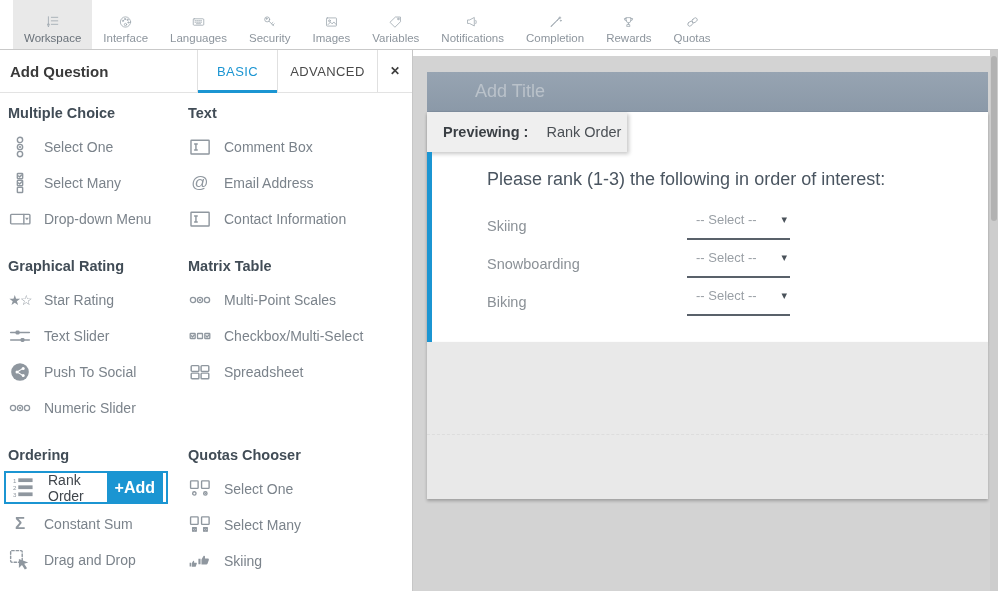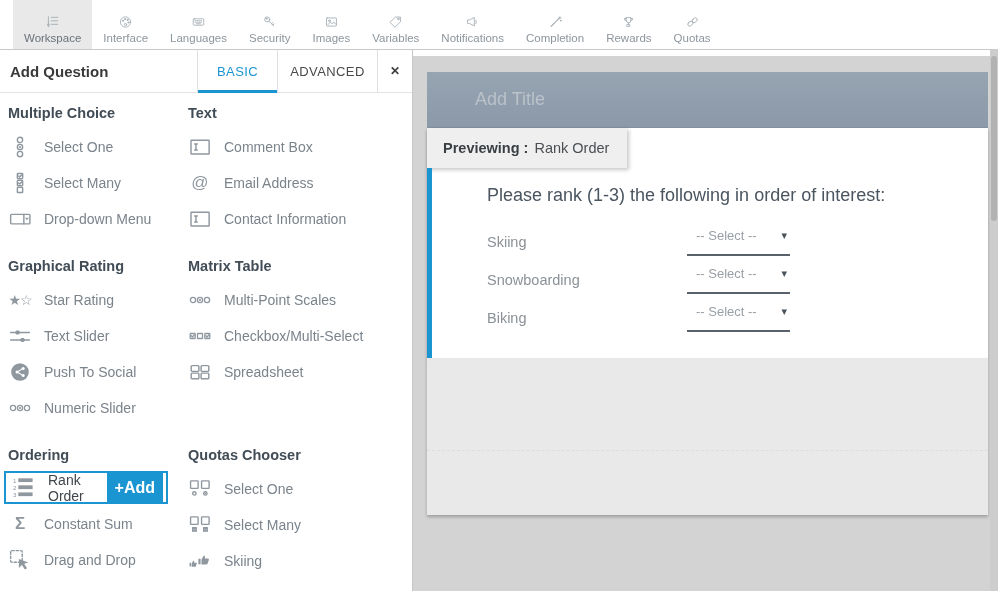--- a/index.html
+++ b/index.html
@@ -43,24 +43,24 @@
   .glyph-at { font-size:17px; color:#8a9199; }
   .glyph-sigma { font-size:17px; font-weight:700; color:#6e767e; }
   .glyph-stars { font-size:14px; letter-spacing:-1px; color:#8a9199; white-space:nowrap; }
 
   .item.selected { height:33px; width:164px; margin:1px 0 2px -4px; border:2px solid #1b95d2; background:#fff; padding-left:6px; cursor:pointer; }
   .item.selected .lbl { flex:1; color:#40464c; }
   .add-btn { align-self:stretch; margin-right:3px; background:#1b95d2; color:#fff; font-weight:700; font-size:16px; display:flex; align-items:center; padding:0 8px; cursor:pointer; white-space:nowrap; }
 
   
   .preview { flex:1; background:#d3d3d3; border-top:6px solid #fff; padding:16px 10px 0 14px; }
-  .card-header { height:56px; background:linear-gradient(#97a4b2,#8b99a8); border-bottom:1px solid #8593a3; display:flex; align-items:center; padding-left:48px; font-size:18px; color:#bac2ca; cursor:text; }
+  .card-header { height:40px; background:linear-gradient(#97a4b2,#8b99a8); border-bottom:1px solid #8593a3; display:flex; align-items:center; padding-left:48px; font-size:18px; color:#bac2ca; cursor:text; }
   .card-white { background:#fff; height:230px; position:relative; box-shadow:0 2px 3px rgba(0,0,0,.3); }
   .badge { position:absolute; left:0; top:0; width:200px; height:40px; background:#efefef; box-shadow:2px 2px 4px rgba(0,0,0,.22); display:flex; align-items:center; padding-left:16px; font-size:14.5px; color:#4a4f54; }
-  .badge .bold { font-weight:700; color:#3a3f44; margin-right:6px; }
+  .badge .bold { font-weight:700; color:#3a3f44; margin-right:18px; }
   .question { position:absolute; left:0; right:0; top:40px; bottom:0; border-left:5px solid #1b95d2; padding:17px 0 0 55px; }
   .q-title { font-size:18px; color:#4a5560; margin-bottom:17px; }
   .q-row { display:flex; align-items:center; height:38px; }
   .q-label { width:200px; font-size:14.5px; color:#8b9197; }
   .q-select { width:103px; border-bottom:2px solid #59616a; display:flex; align-items:center; justify-content:space-between; padding:0 3px 11px 9px; font-size:13px; color:#999fa5; cursor:pointer; }
   .caret { font-size:11px; color:#4a525a; }
   .card-gray { background:#e9e9e9; height:157px; position:relative; box-shadow:0 2px 3px rgba(0,0,0,.25); }
   .dashline { position:absolute; top:92px; left:0; right:0; border-top:1px dashed #dddddd; }
 
   

